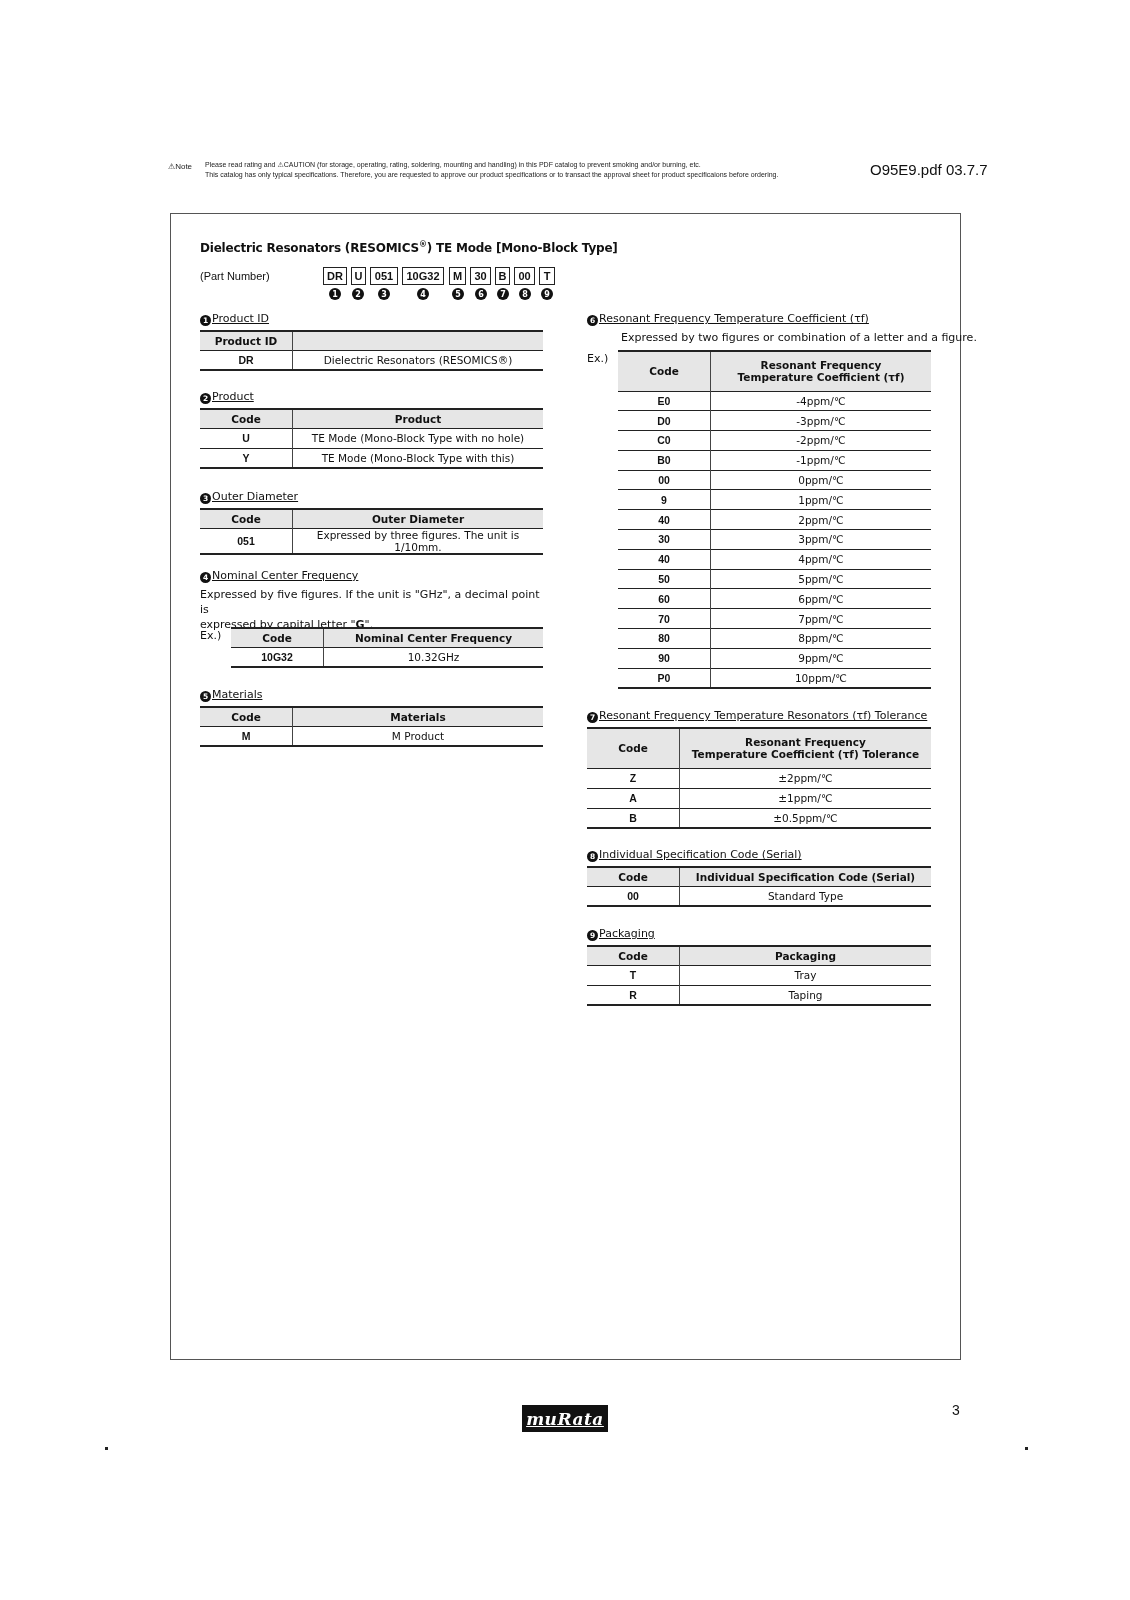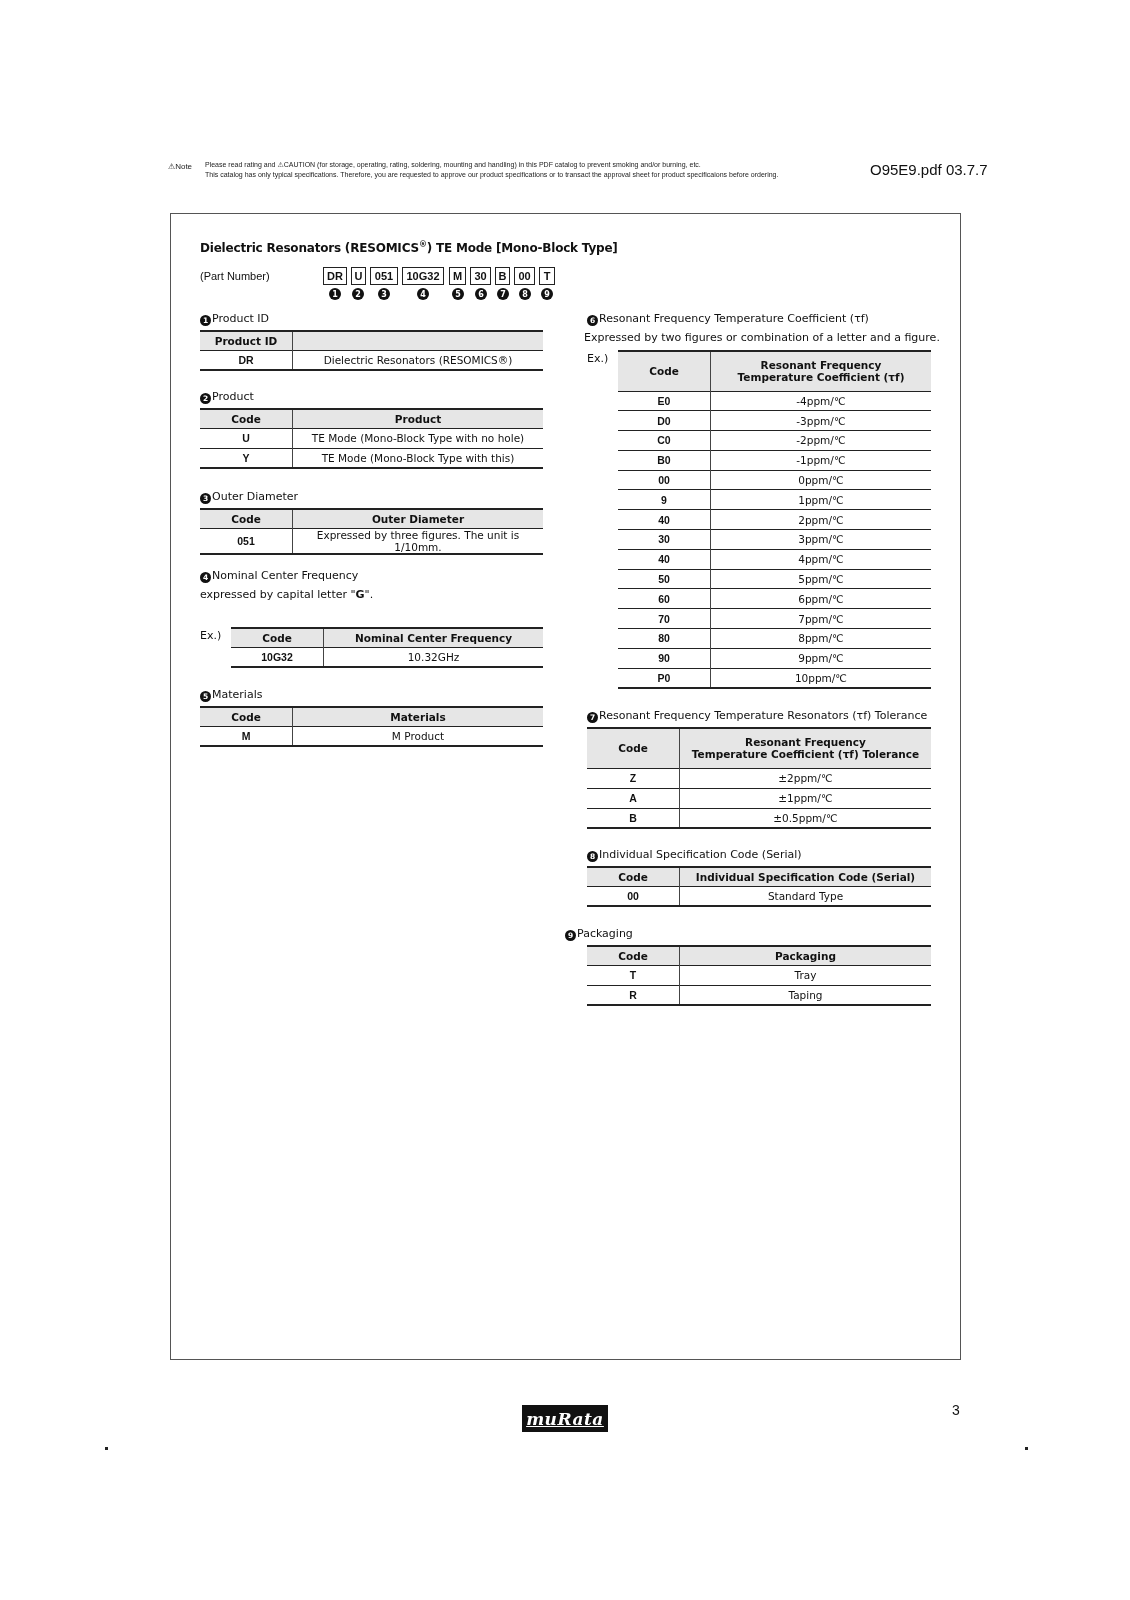--- a/index.html
+++ b/index.html
@@ -10,21 +10,21 @@
   .note .l1, .note .l2 { position: absolute; left: 37px; white-space: nowrap; }
   .note .l1 { top: 0; }
   .note .l2 { top: 10px; }
   .docid { left: 870px; top: 161px; font-family: "Liberation Sans", sans-serif; font-size: 15px; color: #111; }
   .frame { left: 170px; top: 213px; width: 791px; height: 1147px; border: 1px solid #555; box-sizing: border-box; }
   .title { left: 200px; top: 240px; font-size: 12px; font-weight: bold; letter-spacing: -0.2px; white-space: nowrap; }
   .title sup { font-size: 8px; }
   .pn-label { left: 200px; top: 270px; font-family: "Liberation Sans", sans-serif; font-size: 11px; }
   .pn-box { position: absolute; top: 267px; height: 18px; border: 1.5px solid #222; box-sizing: border-box; font-family: "Liberation Sans", sans-serif; font-weight: bold; font-size: 11px; display: flex; align-items: center; justify-content: center; }
   .pn-num { position: absolute; top: 288px; width: 12px; height: 12px; border-radius: 50%; background: #111; color: #fff; font-size: 8px; font-weight: bold; display: flex; align-items: center; justify-content: center; font-family: "DejaVu Sans", sans-serif; }
-  .sec-title { position: absolute; font-size: 11px; white-space: nowrap; }
+  .sec-title { position: absolute; font-size: 11px; white-space: nowrap; text-decoration: underline; }
   .circ { display: inline-flex; width: 11px; height: 11px; border-radius: 50%; background: #111; color: #fff; font-size: 7.5px; font-weight: bold; align-items: center; justify-content: center; vertical-align: -1px; margin-right: 1px; }
   .desc { position: absolute; font-size: 11px; line-height: 15px; }
   table.spec { position: absolute; border-collapse: collapse; font-size: 10.5px; }
   table.spec th { background: #e6e6e6; font-weight: bold; text-align: center; padding: 0; }
   table.spec td { text-align: center; padding: 0; }
   table.spec tr { border-bottom: 1px solid #222; }
   table.spec tr.first { border-top: 2px solid #222; }
   table.spec tr.last { border-bottom: 2px solid #222; }
   table.spec td.code, table.spec th.code { border-right: 1px solid #444; }
   table.spec td.code { font-weight: bold; font-family: "Liberation Sans", sans-serif; }
@@ -110,20 +110,21 @@
   </tr>
   <tr class="last" style="height:20px;">
     <td class="code">051</td>
     <td>Expressed by three figures. The unit is 1/10mm.</td>
   </tr>
 </tbody>
   </table>
 
 <div class="sec-title" style="left:200px;top:569px;"><span class="circ">4</span><span>Nominal Center Frequency</span></div>
 <div class="desc" style="left:200px;top:587px;width:350px;">
+  <div>Expressed by five figures. If the unit is "GHz", a decimal point is</div>
   <div><span>expressed by capital letter "</span><b>G</b><span>".</span></div>
 </div>
 <div class="ex" style="left:200px;top:629px;">Ex.)</div>
 <table class="spec" style="left:231px;top:627px;width:312px;">
   <tbody>
       <tr class="first" style="height:19px;">
     <th class="code" style="width:92px;">Code</th>
     <th>Nominal Center Frequency</th>
   </tr>
   <tr class="last" style="height:20px;">
@@ -141,21 +142,21 @@
     <th>Materials</th>
   </tr>
   <tr class="last" style="height:20px;">
     <td class="code">M</td>
     <td>M Product</td>
   </tr>
 </tbody>
   </table>
 
 <div class="sec-title" style="left:587px;top:312px;"><span class="circ">6</span><span>Resonant Frequency Temperature Coefficient (τf)</span></div>
-<div class="desc" style="left:584px;top:330px;white-space:nowrap;">Expressed by two figures or combination of a letter and a figure.</div>
+<div class="desc" style="left:621px;top:330px;white-space:nowrap;">Expressed by two figures or combination of a letter and a figure.</div>
 <div class="ex" style="left:587px;top:352px;">Ex.)</div>
 <table class="spec" style="left:618px;top:350px;width:313px;">
   <tbody>
       <tr class="first" style="height:40px;">
     <th class="code" style="width:92px;">Code</th>
     <th>
           <div>Resonant Frequency</div>
           <div>Temperature Coefficient (τf)</div>
         </th>
   </tr>
@@ -254,21 +255,21 @@
     <th class="code" style="width:92px;">Code</th>
     <th>Individual Specification Code (Serial)</th>
   </tr>
   <tr class="last" style="height:20px;">
     <td class="code">00</td>
     <td>Standard Type</td>
   </tr>
 </tbody>
   </table>
 
-<div class="sec-title" style="left:565px;top:927px;"><span class="circ">9</span><span>Packaging</span></div>
+<div class="sec-title" style="left:587px;top:927px;"><span class="circ">9</span><span>Packaging</span></div>
 <table class="spec" style="left:587px;top:945px;width:344px;">
   <tbody>
       <tr class="first" style="height:19px;">
     <th class="code" style="width:92px;">Code</th>
     <th>Packaging</th>
   </tr>
   <tr style="height:20px;">
     <td class="code">T</td>
     <td>Tray</td>
   </tr>

